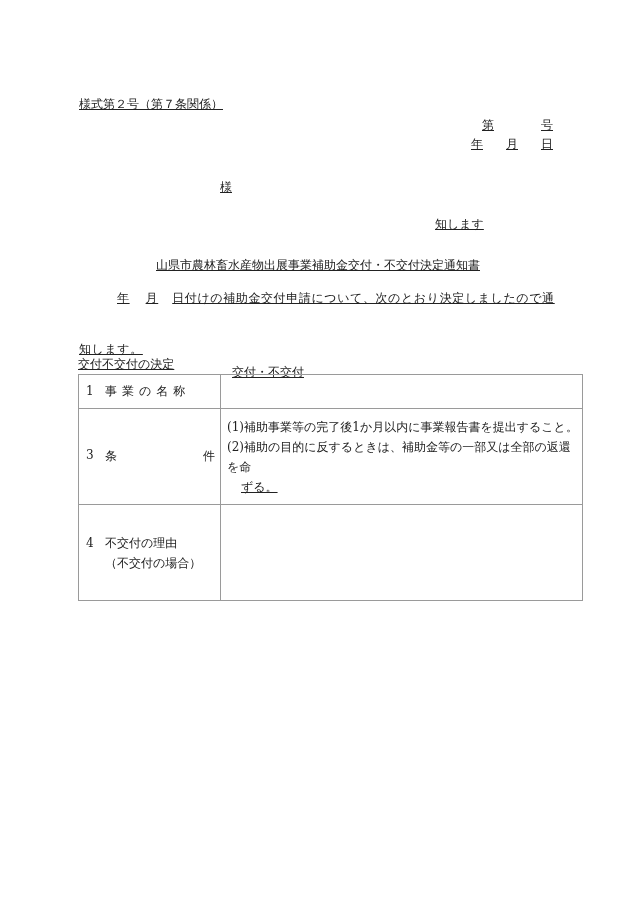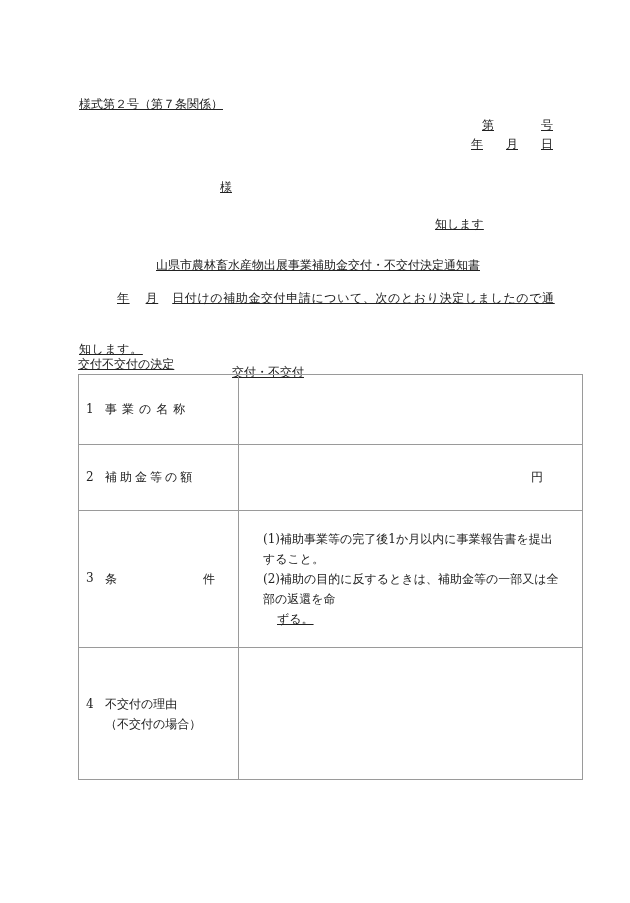--- a/index.html
+++ b/index.html
@@ -40,21 +40,21 @@
     table.form-table {
       position: absolute;
       left: 78px;
       top: 374px;
       width: 505px;
       border-collapse: collapse;
       table-layout: fixed;
     }
     table.form-table td {
       border: 1.5px solid #9a9a9a;
-      padding: 18px;
+      padding: 0;
       vertical-align: middle;
       font-size: 12px;
     }
     td.label-cell {
       width: 134px;
       padding-left: 7px !important;
     }
     tr.row-1 td { height: 33px; }
     tr.row-2 td { height: 29px; }
     tr.row-3 td { height: 95px; }
@@ -96,28 +96,20 @@
 <div class="abs decision-value">交付・不交付</div>
 
 <table class="form-table">
   <tbody>
       <tr class="row-1">
     <td class="label-cell">
       <span class="num">1</span><span class="spaced">事業の名称</span>
     </td>
     <td></td>
   </tr>
-  <tr class="row-2">
-    <td class="label-cell">
-      <span class="num">2</span><span style="letter-spacing:3px">補助金等の額</span>
-    </td>
-    <td>
-      <span class="yen">円</span>
-    </td>
-  </tr>
   <tr class="row-3">
     <td class="label-cell">
       <div style="display:flex;">
         <span class="num">3</span>
         <span class="jo-ken">
           <span>条</span>
           <span>件</span>
         </span>
       </div>
     </td>

